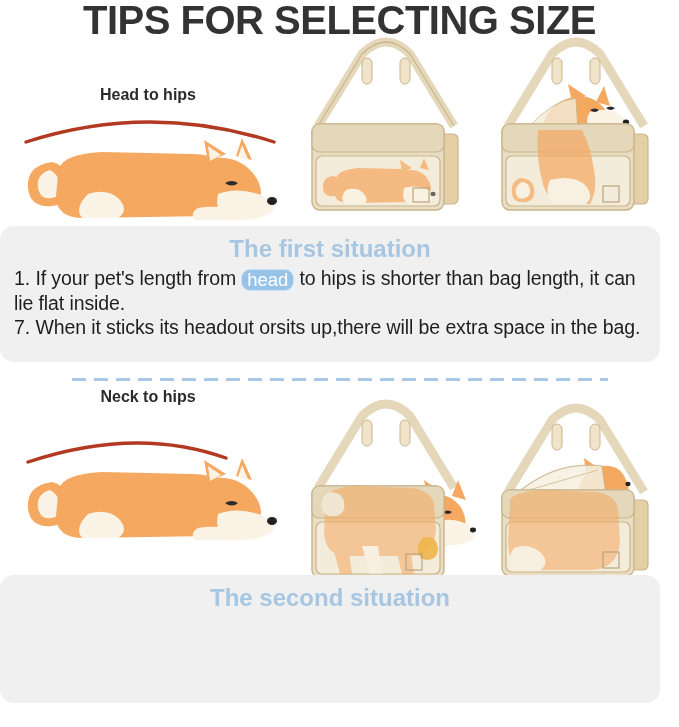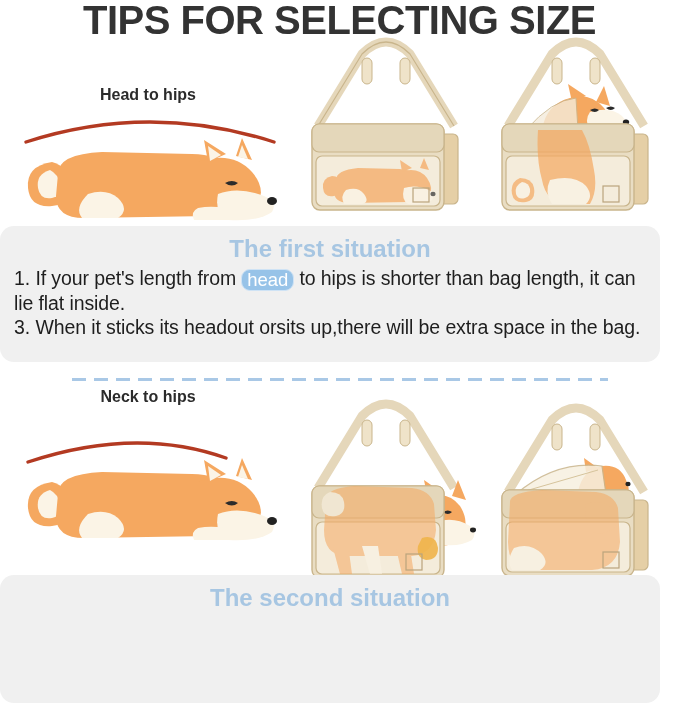--- a/index.html
+++ b/index.html
@@ -238,21 +238,21 @@
       <path d="M64 150 Q88 144 100 156 Q108 166 100 174 L66 174 Q58 162 64 150 Z" fill="#fbf4e6"></path>
     </g>
     <rect x="117" y="156" width="16" height="16" fill="none" stroke="#b9a47c" stroke-width="1.2"></rect>
   </svg>
 </div>
 
 <div class="info-panel" id="panel-first">
   <div class="panel-heading">The first situation</div>
   <div class="panel-body">
     <p><span>1. If your pet's length from </span><span class="kw-badge">head</span><span> to hips is shorter than bag length, it can lie flat inside.</span></p>
-    <p>3. When it sticks its headout orsits up,there will be extra space in the bag.</p>
+    <p>7. When it sticks its headout orsits up,there will be extra space in the bag.</p>
   </div>
 </div>
 
 <div id="section-divider"></div>
 
 <div class="illustration-row" id="row-second">
 
   <div class="measure-block">
     <div class="measure-label">Neck to hips</div>
 

